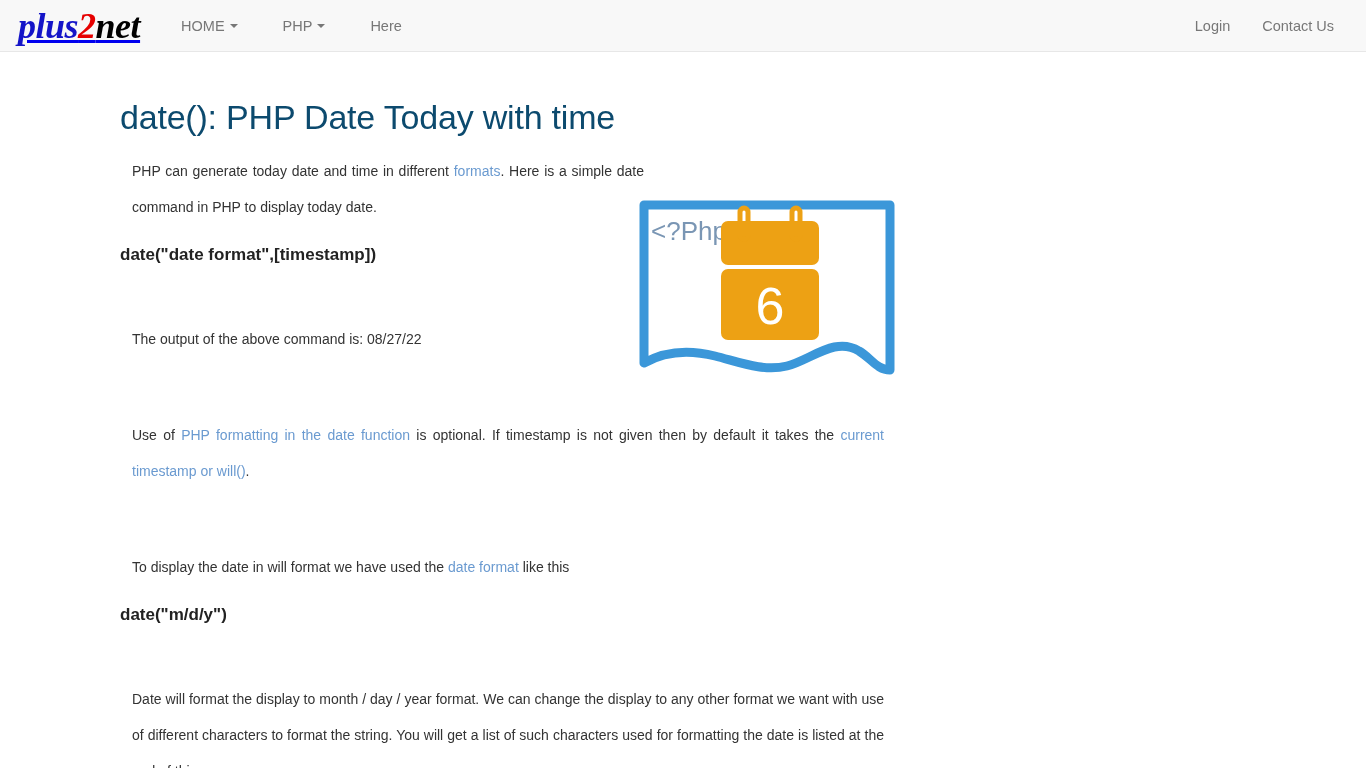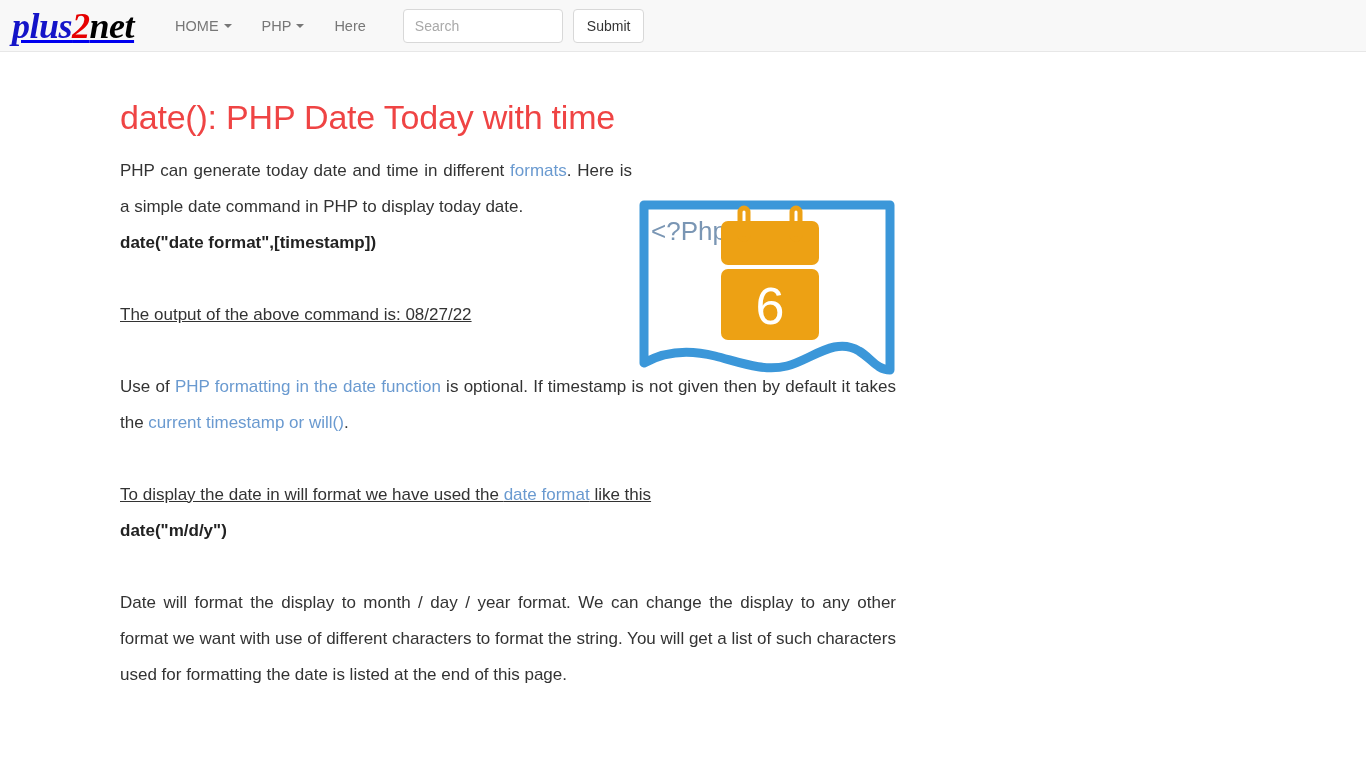--- a/index.html
+++ b/index.html
@@ -16,42 +16,42 @@
     position: relative;
   }
 
   
   .navbar {
     height: 52px;
     background: #f8f8f8;
     border-bottom: 1px solid #e7e7e7;
     display: flex;
     align-items: center;
-    padding: 0 16px 0 8px;
+    padding: 0 16px 0 14px;
     position: relative;
   }
   .brand {
     font-family: "Liberation Serif", serif;
     font-style: italic;
     font-weight: bold;
     font-size: 36px;
     letter-spacing: -0.5px;
     line-height: 1;
     white-space: nowrap;
     margin-right: 26px;
     padding-left: 4px;
   }
   .brand .b-plus { color: #1414c8; }
   .brand .b-two  { color: #e60000; }
   .brand .b-net  { color: #000000; }
 
   .nav-links {
     display: flex;
     align-items: center;
-    gap: 0px;
+    gap: 15px;
   }
   .nav-link {
     color: #777777;
     font-size: 14.5px;
     padding: 8px 15px;
     text-decoration: none;
     display: flex;
     align-items: center;
     white-space: nowrap;
   }
@@ -109,33 +109,33 @@
   }
   .article {
     position: absolute;
     left: 120px;
     top: 44px;
     width: 776px;
   }
   h1.page-title {
     font-size: 34px;
     font-weight: normal;
-    color: #ef4444;
+    color: #0c4a6e;
     margin: 0 0 14px 0;
     line-height: 1.25;
     letter-spacing: -0.2px;
   }
   p.para {
-    font-size: 17px;
+    font-size: 14px;
     line-height: 36px;
     color: #333333;
-    margin: 0;
+    margin: 12px;
     text-align: justify;
   }
-  p.para-left { text-align: left; text-decoration: underline; }
+  p.para-left { text-align: left; }
   .link {
     color: #6a9ad0;
     text-decoration: none;
     text-align: center;
   }
   .code-line {
     font-size: 17px;
     line-height: 36px;
     color: #222222;
     font-weight: bold;
@@ -175,25 +175,25 @@
     </a>
     <a class="nav-link" href="#">
       <span>PHP</span>
       <span class="caret"></span>
     </a>
     <a class="nav-link" href="#">
       <span>Here</span>
     </a>
   </div>
 
-  <div class="search-form">
-    <input class="search-input" type="text" placeholder="Search" style="">
-    <button class="submit-btn" type="submit">Submit</button>
-  </div>
-
+
+  <div class="nav-right">
+    <a class="nav-link" href="#">Login</a>
+    <a class="nav-link" href="#">Contact Us</a>
+  </div>
 </div>
 
 <div class="content">
 
   <div class="article">
 
     <h1 class="page-title">date(): PHP Date Today with time</h1>
 
     <p class="para wrap-intro"><span>PHP can generate today date and time in different </span><a class="link" href="#">formats</a><span>. Here is a simple date command in PHP to display today date.</span></p>
 

